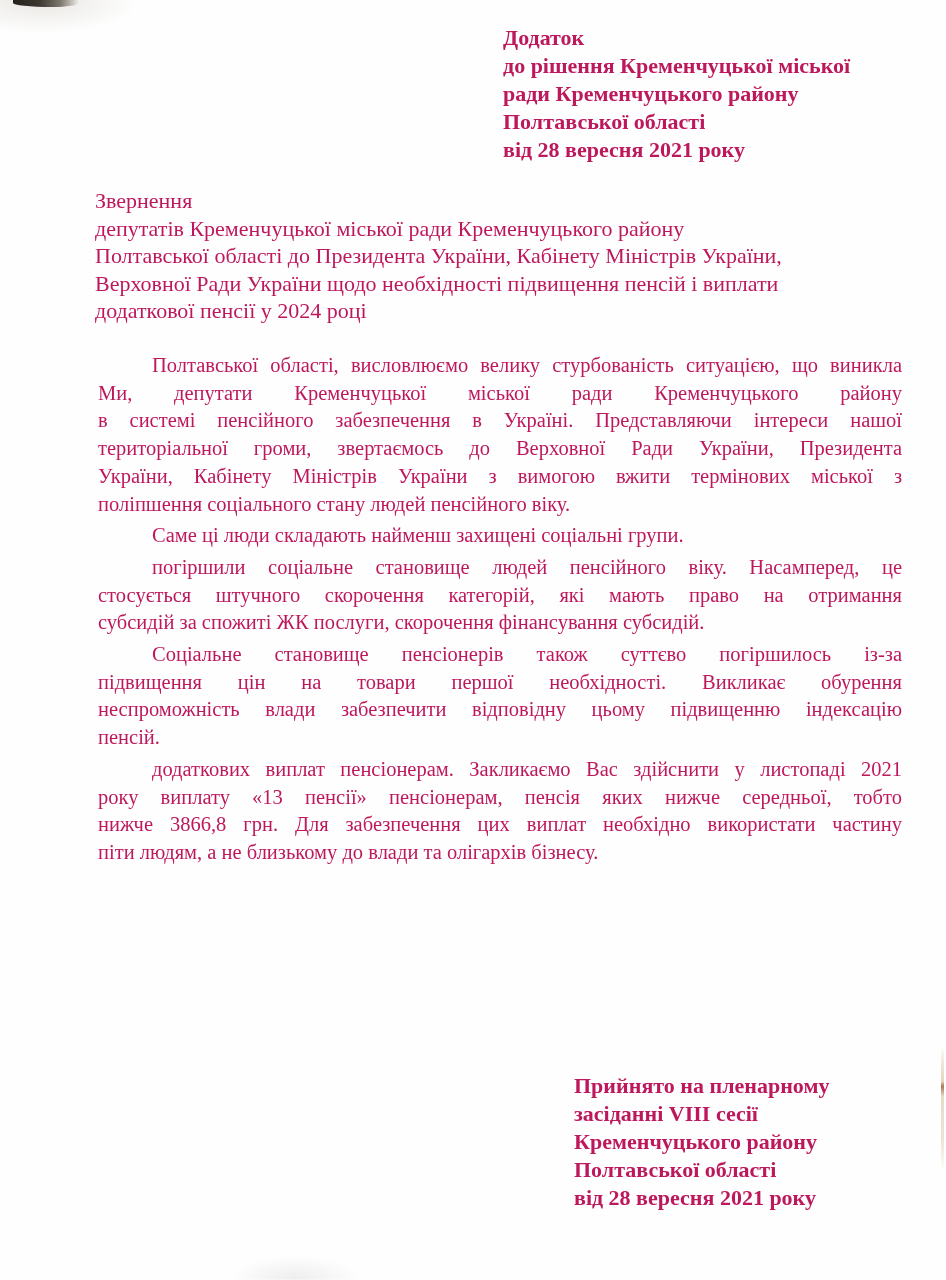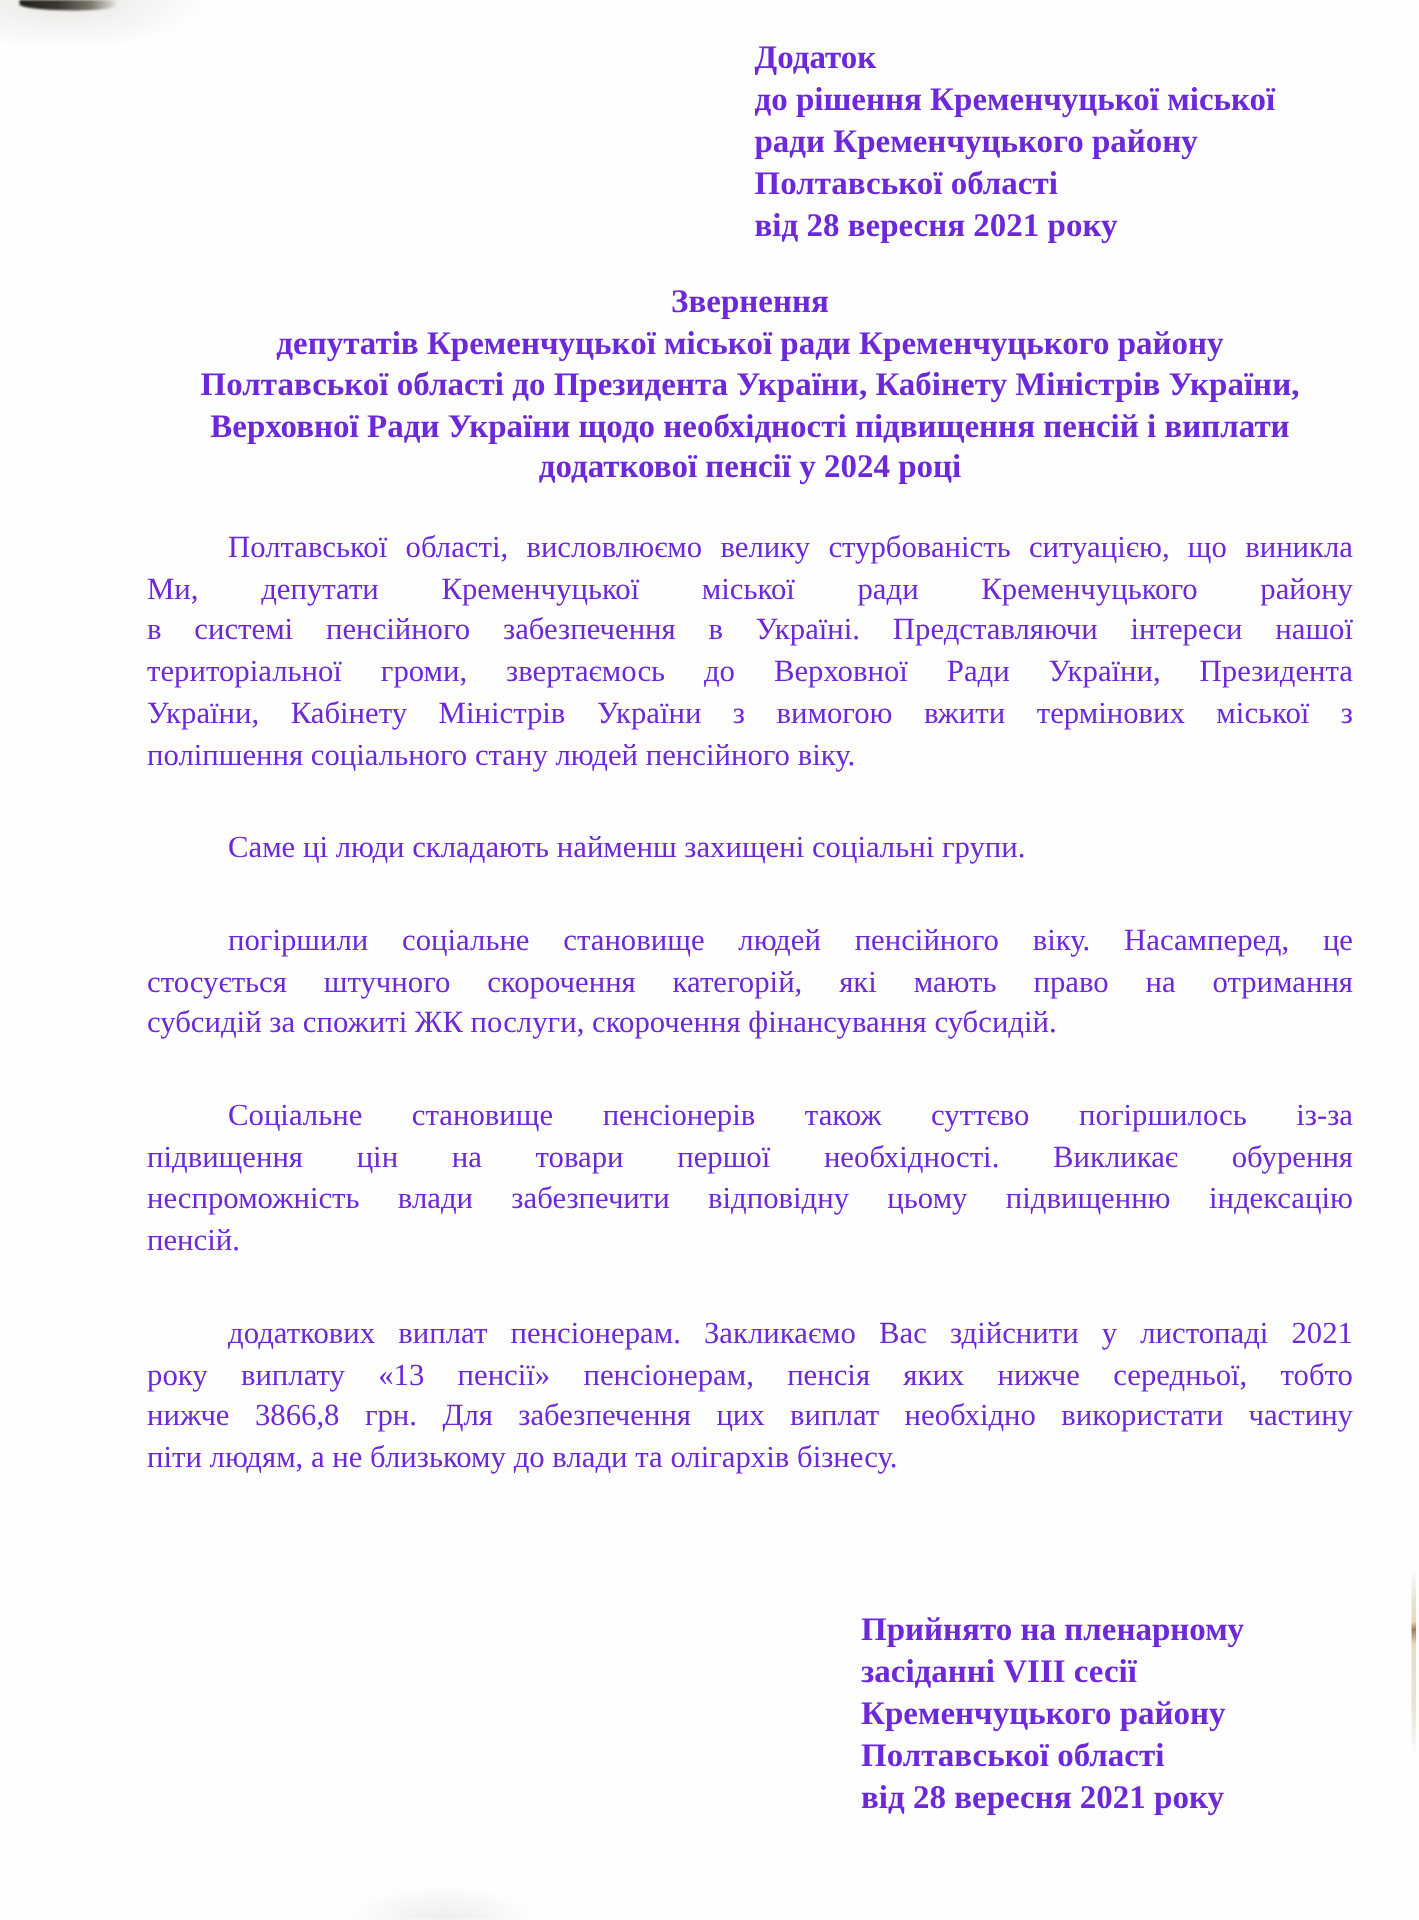--- a/index.html
+++ b/index.html
@@ -7,21 +7,21 @@
     padding: 0;
     background: #ffffff;
   }
   .page {
     position: relative;
     width: 946px;
     height: 1280px;
     background: #fefefe;
     overflow: hidden;
     font-family: "Liberation Serif", "DejaVu Serif", serif;
-    color: #6d28d9;
+    color: #be185d;
   }
 
   
   .corner-halo {
     position: absolute;
     left: 0; top: 0;
     width: 140px; height: 34px;
     background: radial-gradient(ellipse at 30% 0%, rgba(175,170,155,0.28), rgba(175,170,155,0) 70%);
     pointer-events: none;
   }
@@ -65,33 +65,32 @@
     font-weight: bold;
     white-space: nowrap;
   }
   .title-block {
     position: absolute;
     left: 95px;
     top: 187px;
     width: 810px;
     font-size: 22px;
     line-height: 27.5px;
-    font-weight: bold;
-    text-align: center;
+    font-weight: normal;
   }
   .body-text {
     position: absolute;
     left: 98px;
     top: 352px;
     width: 804px;
     font-size: 20.5px;
     line-height: 27.7px;
   }
   .para { margin: 0; }
-  .para + .para { margin-top: 34px; }
+  .para + .para { margin-top: 4px; }
   .para .line {
     text-align: justify;
     text-align-last: justify;
   }
   .para .line:first-child { text-indent: 54px; }
   .para .line:last-child { text-align-last: left; }
   .closing-block {
     position: absolute;
     left: 574px;
     top: 1072px;

